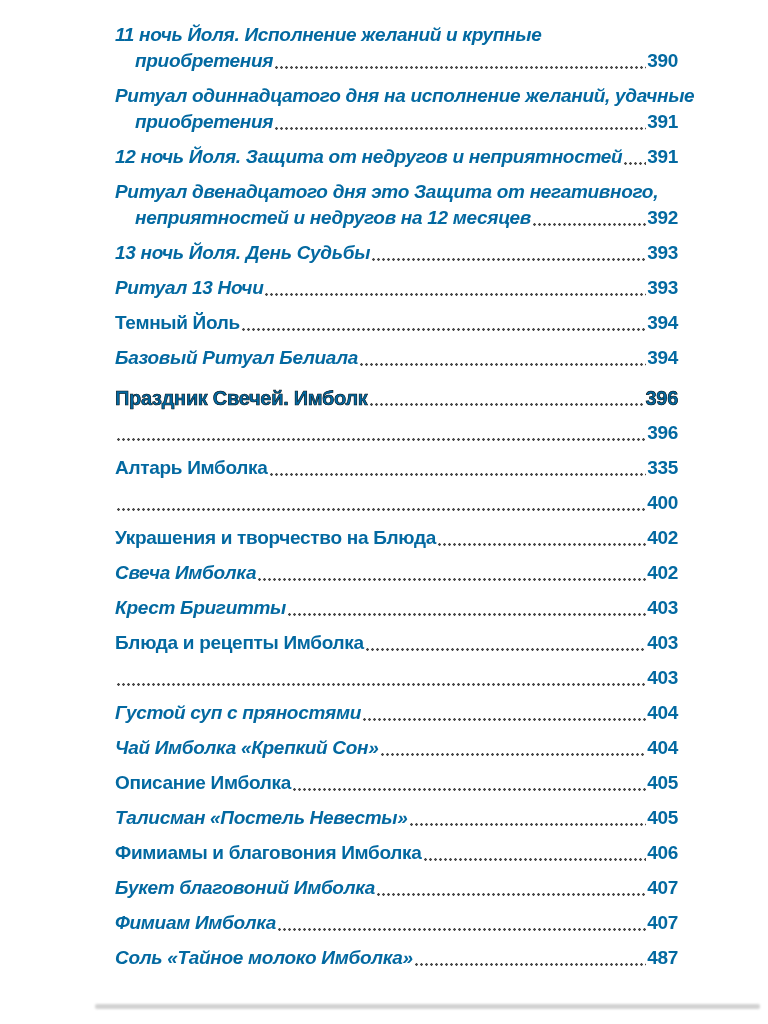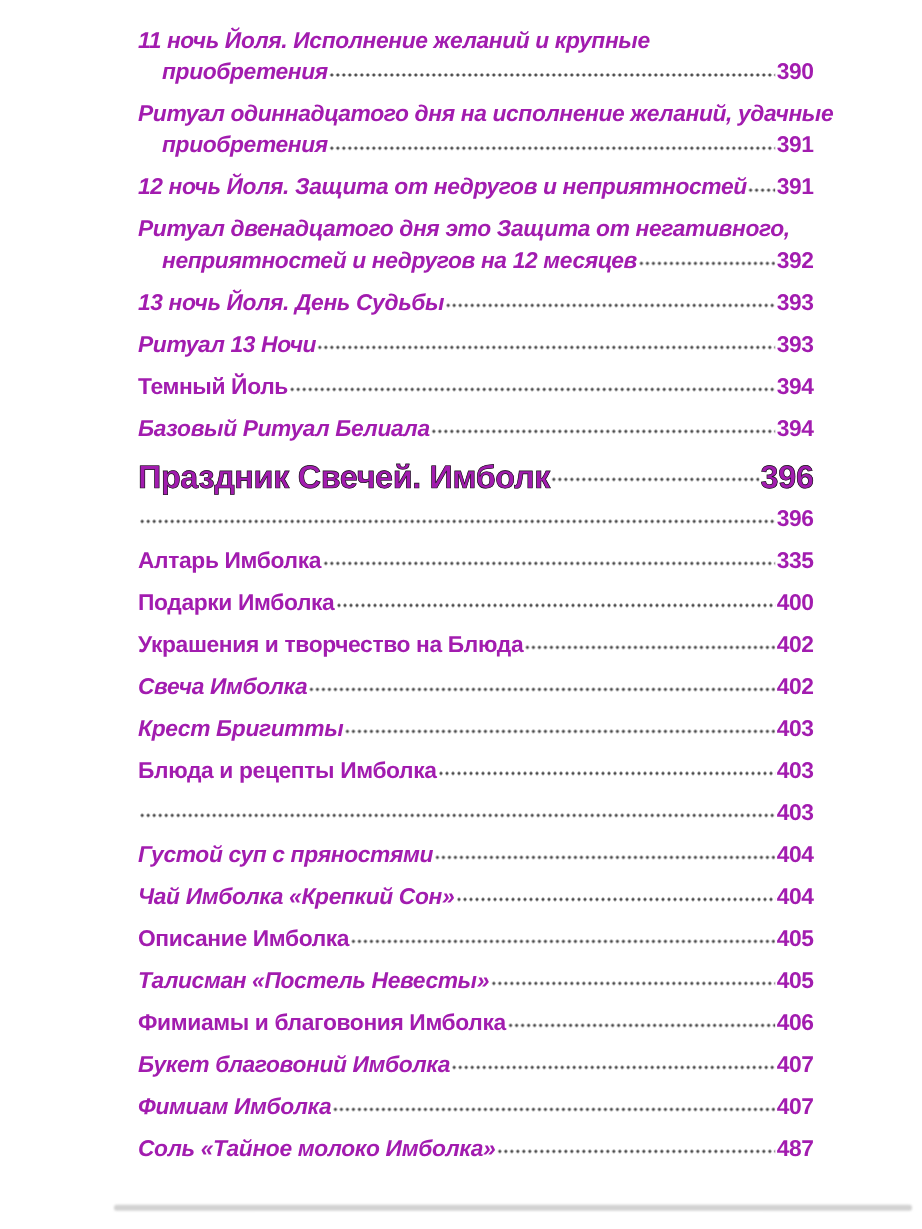--- a/index.html
+++ b/index.html
@@ -14,31 +14,31 @@
     width:768px; height:1024px;
     background:#ffffff;
     box-sizing:border-box;
     padding:22px 90px 0 115px;
   }
   .toc { display:block; }
   .row {
     font-size:19px;
     line-height:26px;
     font-weight:700;
-    color:#a21caf;
+    color:#0369a1;
     letter-spacing:-0.3px;
     margin-bottom:9px;
   }
-  .row .flexline { display:flex; align-items:center; }
+  .row .flexline { display:flex; align-items:flex-end; }
   .row .label { white-space:nowrap; flex:0 0 auto; }
   .row .line1 { white-space:nowrap; }
   .row .indent { padding-left:20px; }
   .row.italic .label, .row.italic .line1 { font-style:italic; }
   .row.section {
-    font-size:27px;
+    font-size:20px;
     margin-top:14px;
     -webkit-text-stroke:0.5px #161616;
     text-shadow:0 0 0.4px #161616;
   }
   .dots {
     flex:1 1 auto;
     height:16px;
     margin:0 1px;
     background-image:radial-gradient(circle, #4b4b4b 1.1px, rgba(0,0,0,0) 1.5px);
     background-size:5px 5px;
@@ -139,21 +139,20 @@
       </div>
       <div class="row regular">
         <div class="flexline">
           <span class="label">Алтарь Имболка</span>
           <span class="dots"></span>
           <span class="pagenum">335</span>
         </div>
       </div>
       <div class="row regular">
         <div class="flexline">
-          <span class="label">Подарки Имболка</span>
           <span class="dots"></span>
           <span class="pagenum">400</span>
         </div>
       </div>
       <div class="row regular">
         <div class="flexline">
           <span class="label">Украшения и творчество на Блюда</span>
           <span class="dots"></span>
           <span class="pagenum">402</span>
         </div>

